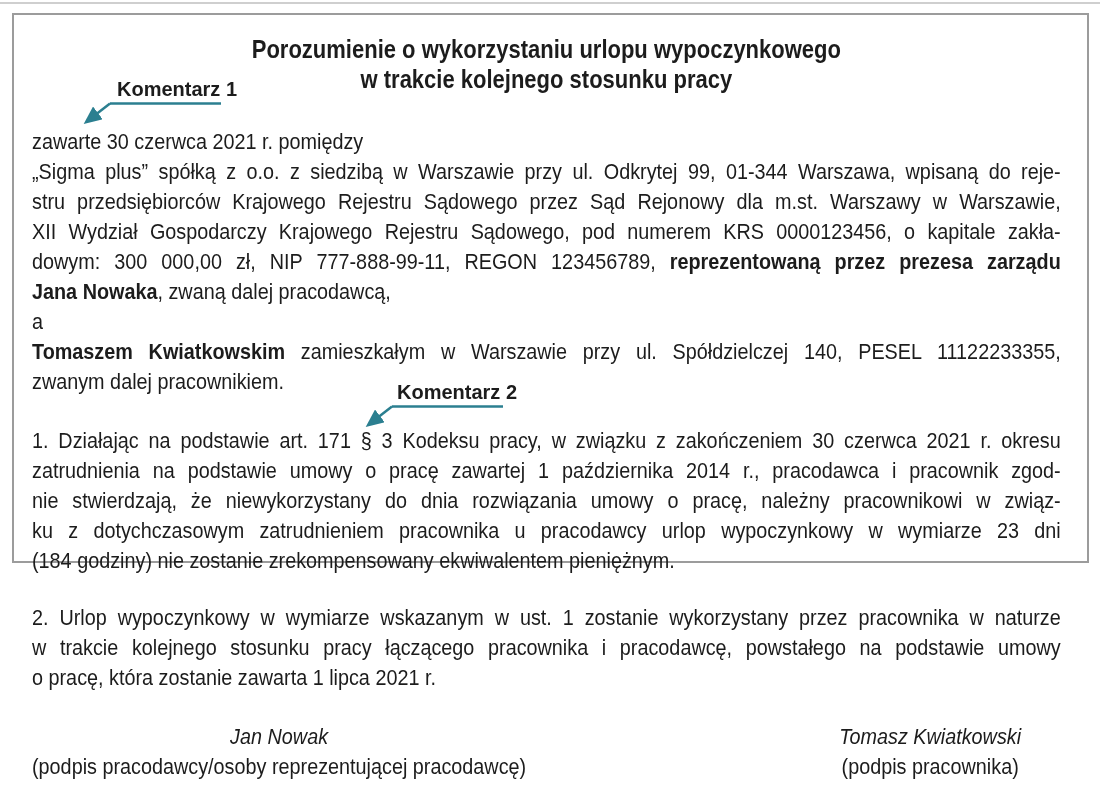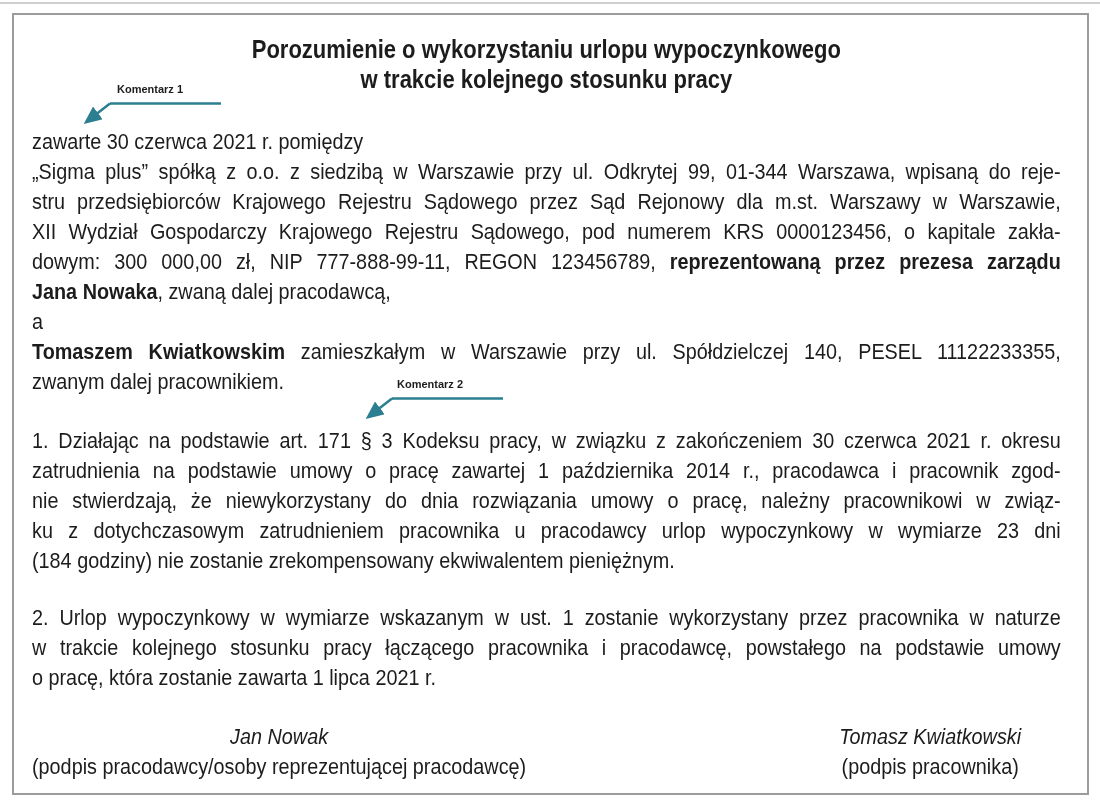--- a/index.html
+++ b/index.html
@@ -4,21 +4,21 @@
 <style>
   html,body { margin:0; padding:0; }
   body {
     width:1100px; height:810px; position:relative;
     background:#ffffff; color:#1c1c1c;
     font-family:"Liberation Sans","DejaVu Sans",sans-serif;
     overflow:hidden;
   }
   .top-edge { position:absolute; left:0; top:2px; width:1100px; height:2px; background:#cfcfcf; }
   .doc {
-    position:absolute; left:12px; top:13px; width:1077px; height:782px;
+    position:absolute; left:12px; top:13px; width:1077px; height:550px;
     border:2px solid #9c9c9c; box-sizing:border-box; background:#fff;
   }
   
   .content {
     position:absolute; left:18px; top:19px; width:1169px;
     transform:scaleX(0.88); transform-origin:left top;
     font-size:22.5px; line-height:30px;
   }
   .title { text-align:center; font-weight:bold; font-size:25px; line-height:30px; }
   .body-text { margin-top:33px; }
@@ -29,27 +29,27 @@
   .just { text-align:justify; text-align-last:justify; }
   .plain { text-align:left; }
   .b { font-weight:bold; }
   .sig-row { margin-top:29px; display:flex; justify-content:space-between; align-items:flex-start; }
   .sig-block { text-align:center; }
   .sig-right { margin-right:45px; }
   .sig-name { font-style:italic; }
   
   .marker { position:absolute; }
   .marker-label {
-    font-weight:bold; font-size:11px; line-height:20px;
+    font-weight:bold; font-size:20px; line-height:20px;
     white-space:nowrap; display:block;
   }
   .m1 { left:60px; top:64px; }
   .m1 .marker-label { margin-left:43px; }
   .m2 { left:342px; top:359px; }
-  .m2 .marker-label { margin-left:41px; }
+  .m2 .marker-label { margin-left:41px;margin-top:8px; }
   .m3 { left:737px; top:532px; }
   .m3 .marker-label { margin-left:41px; }
   .marker svg { display:block; margin-top:1px; }
   .arrow-line { stroke:var(--accent,#2b7f90); stroke-width:2.5; fill:none; }
 </style>
 </head>
 <body>
 
 <div class="top-edge"></div>
 

